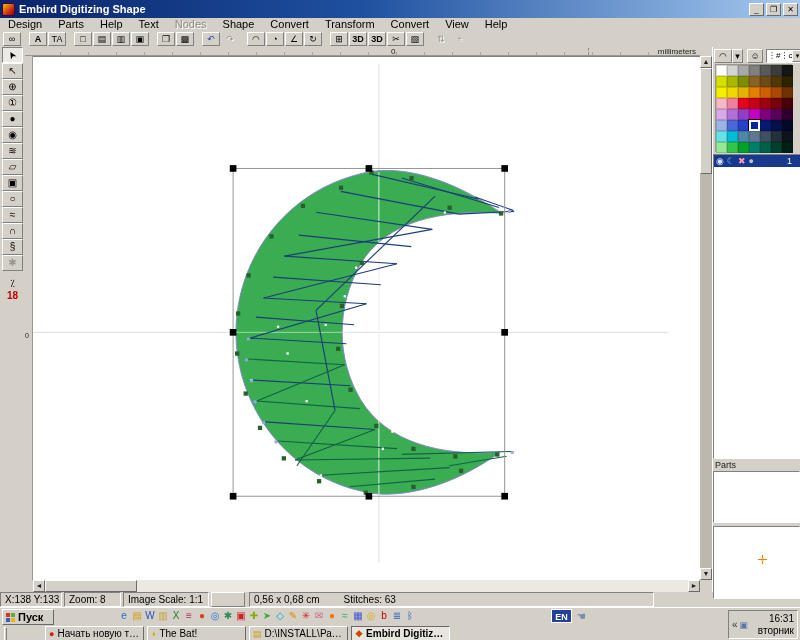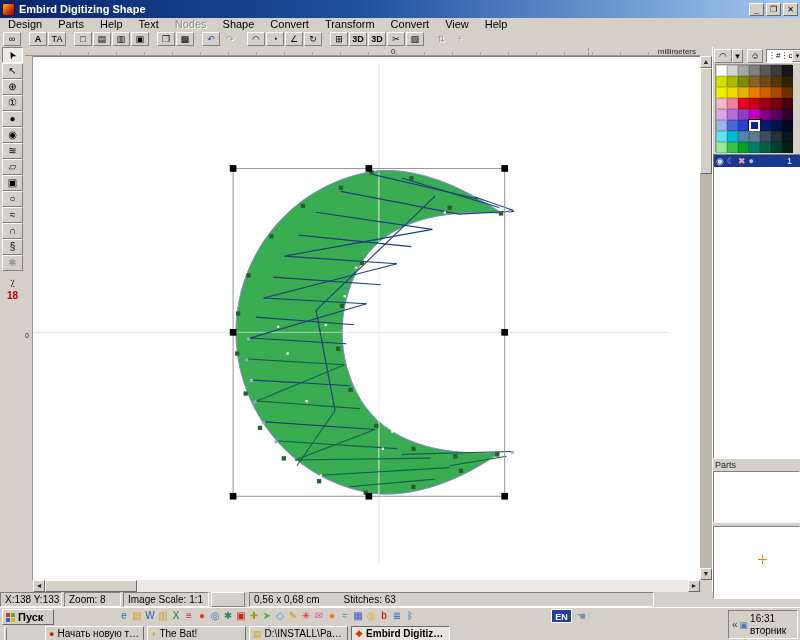--- a/index.html
+++ b/index.html
@@ -116,21 +116,21 @@
   #quicklaunch { display:flex; align-items:center; gap:1px; margin-left:64px; }
   .ql { width:12px; height:13px; font-size:10px; line-height:13px; text-align:center; }
   #tb-row1-right { margin-left:auto; display:flex; align-items:center; }
   #lang-en { width:21px; height:14px; background:#23409a; color:#fff; font-size:9px; font-weight:bold;
     text-align:center; line-height:14px; border:1px solid #fff; }
   #hand-icon { font-size:11px; margin:0 4px; color:#7a8aa8; }
   #tray { position:absolute; right:2px; top:2px; width:70px; height:29px; border:1px solid; border-color:#808080 #fff #fff #808080;
     display:flex; align-items:center; padding:0 3px; }
   #tray-expand { font-size:10px; color:#333; }
   #tray-icon { font-size:9px; color:#5577aa; margin:0 2px; }
-  #tray-time { flex:1; text-align:left; font-size:10px; line-height:12px; }
+  #tray-time { flex:1; text-align:right; font-size:10px; line-height:12px; }
   #tb-row2 { position:absolute; left:0; top:18px; width:730px; height:15px; display:flex; align-items:center; }
   .tbtn { width:99px; height:15px; margin-right:3px; display:flex; align-items:center; gap:3px; padding:0 3px;
     border:1px solid; border-color:#ffffff #6a6a6a #6a6a6a #ffffff; background:#d4d0c8; font-size:10px; }
   .tbtn .ticon { font-size:9px; }
   .tbtn .tlabel { white-space:nowrap; overflow:hidden; text-overflow:ellipsis; }
   .tbtn.active { border-color:#6a6a6a #ffffff #ffffff #6a6a6a; background:#e8e5de; font-weight:bold; }
 </style>
 </head>
 <body>
 

